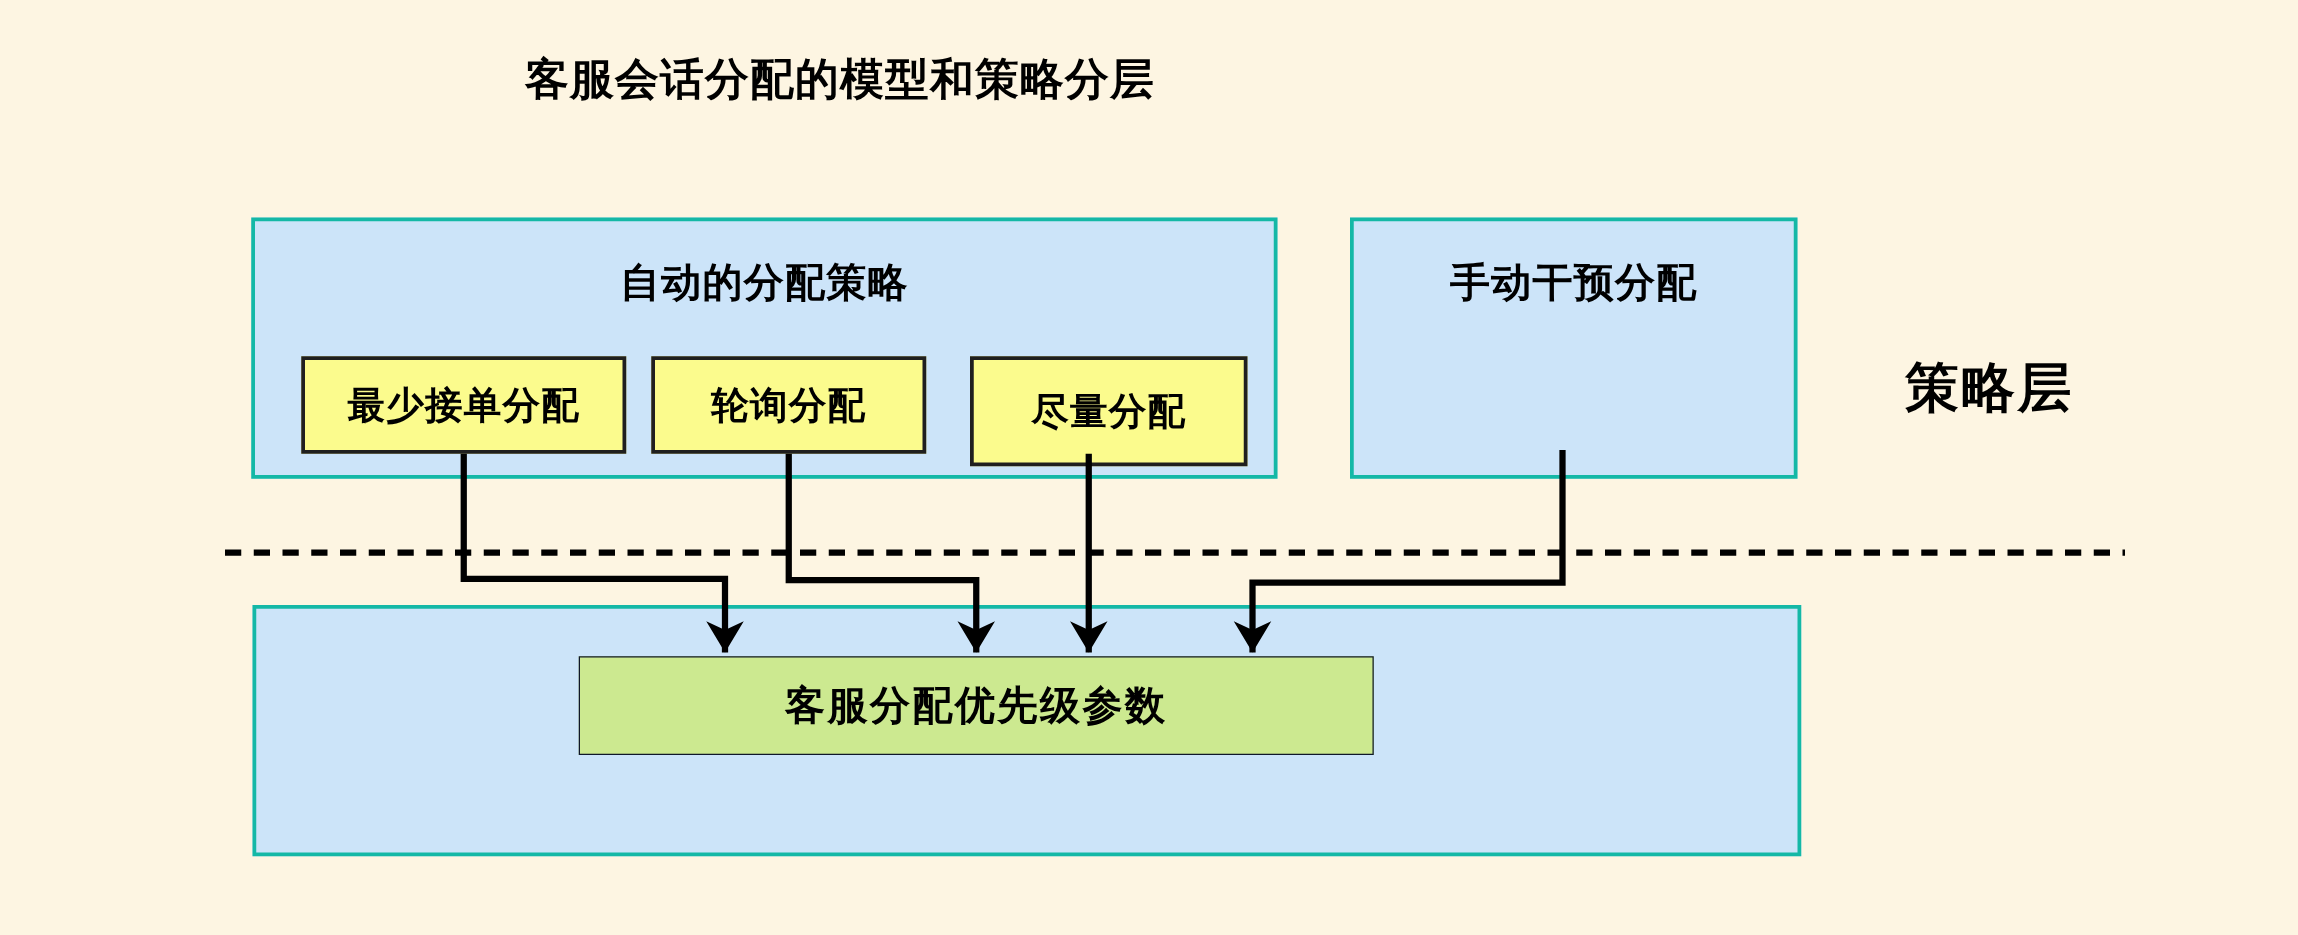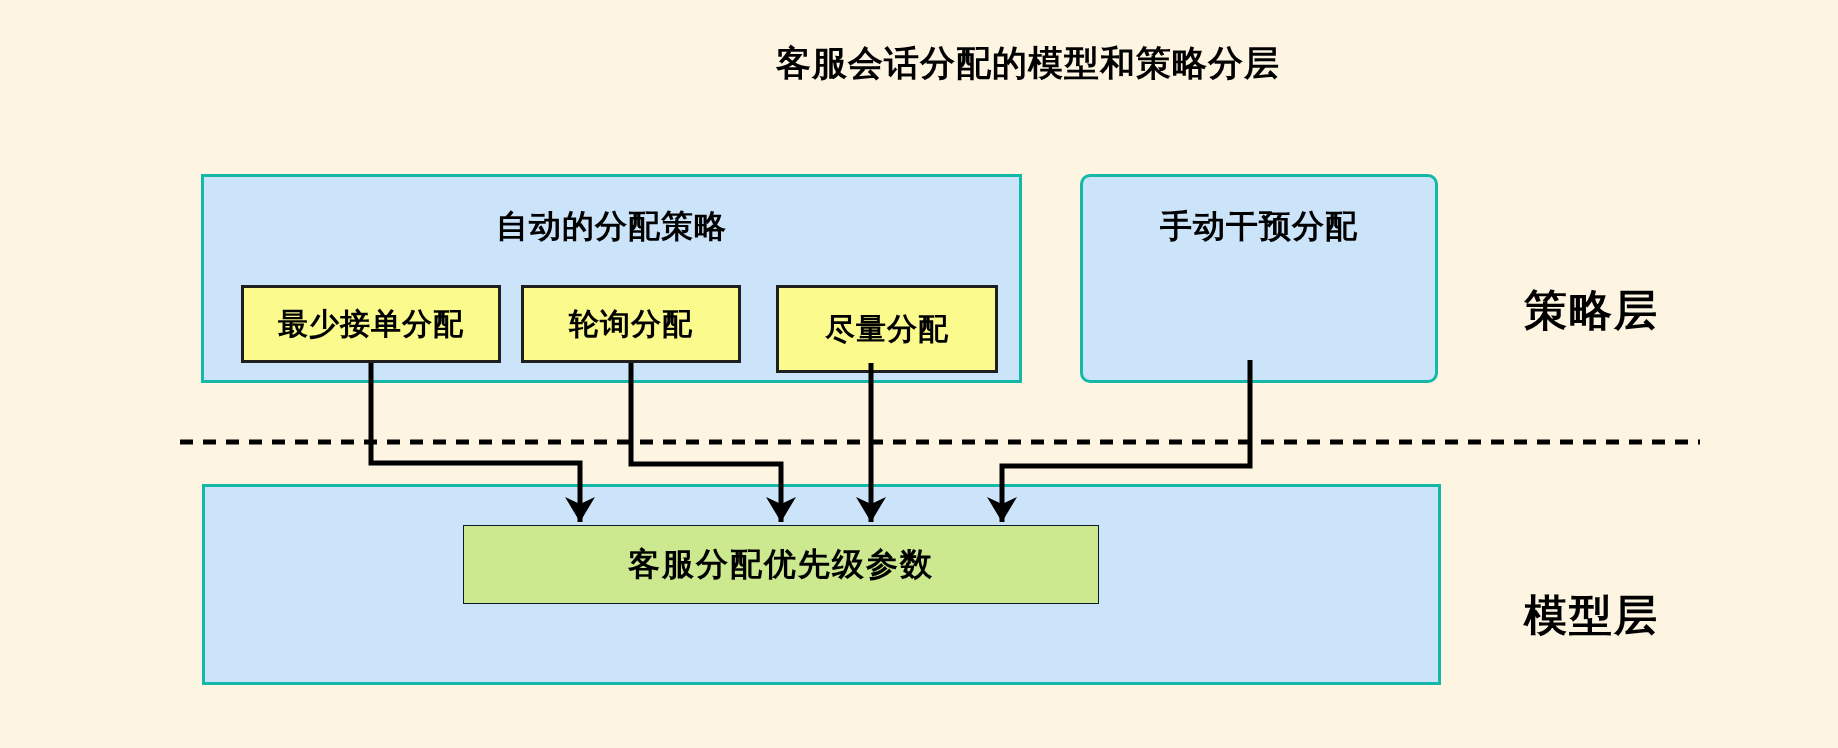--- a/index.html
+++ b/index.html
@@ -14,21 +14,21 @@
     background: #FDF5E2;
     font-family: "DejaVu Sans", "Liberation Sans", sans-serif;
     color: #000;
     overflow: hidden;
   }
   .diagram-title {
     position: absolute;
     left: 420px;
     top: 40px;
     width: 860px;
-    text-align: right;
+    text-align: left;
     font-size: 35px;
     font-weight: bold;
     letter-spacing: 1px;
   }
   .container-box {
     position: absolute;
     background: #CCE4F9;
     border: 3px solid #14b8a6;
     box-sizing: border-box;
   }
@@ -74,21 +74,21 @@
   }
   .wires {
     position: absolute;
     left: 0;
     top: 0;
     z-index: 5;
     pointer-events: none;
   }
   
   #auto-group   { left: 201px; top: 174px; width: 821px; height: 209px; }
-  #manual-group { left: 1080px; top: 174px; width: 358px; height: 209px; border-radius: 10px; }
+  #manual-group { left: 1080px; top: 174px; width: 358px; height: 209px; }
   #auto-group .group-title,
   #manual-group .group-title { top: 28px; }
   #node-least   { left: 241px; top: 285px; width: 260px; height: 78px; }
   #node-round   { left: 521px; top: 285px; width: 220px; height: 78px; }
   #node-best    { left: 760px; top: 285px; width: 222px; height: 88px; margin-left: 16px; }
   #node-reassign{ left: 1140px; top: 284px; width: 222px; height: 78px; }
   #model-group  { left: 202px; top: 484px; width: 1239px; height: 201px; }
   #model-node   { left: 463px; top: 525px; width: 636px; height: 79px; }
   #strategy-layer-label { left: 1524px; top: 282px; }
   #model-layer-label    { left: 1524px; top: 587px; }
@@ -114,21 +114,20 @@
     <div class="group-title">手动干预分配</div>
   </div>
 
 
   <div class="layer-label" id="strategy-layer-label">策略层</div>
 
   <div class="container-box" id="model-group"></div>
 
   <div class="model-node" id="model-node">客服分配优先级参数</div>
 
-  <div class="layer-label" id="model-layer-label">模型层</div>
 
   <svg class="wires" width="1838" height="748" viewBox="0 0 1838 748">
     <defs>
       <marker id="arrowhead" markerUnits="userSpaceOnUse" markerWidth="36" markerHeight="36" refX="27" refY="17" orient="auto">
         <path d="M2,2 L27,17 L2,32 L9,17 Z" fill="#000"></path>
       </marker>
     </defs>
 
     <line x1="180" y1="442" x2="1700" y2="442" stroke="#000" stroke-width="5" stroke-dasharray="13 10"></line>
 

